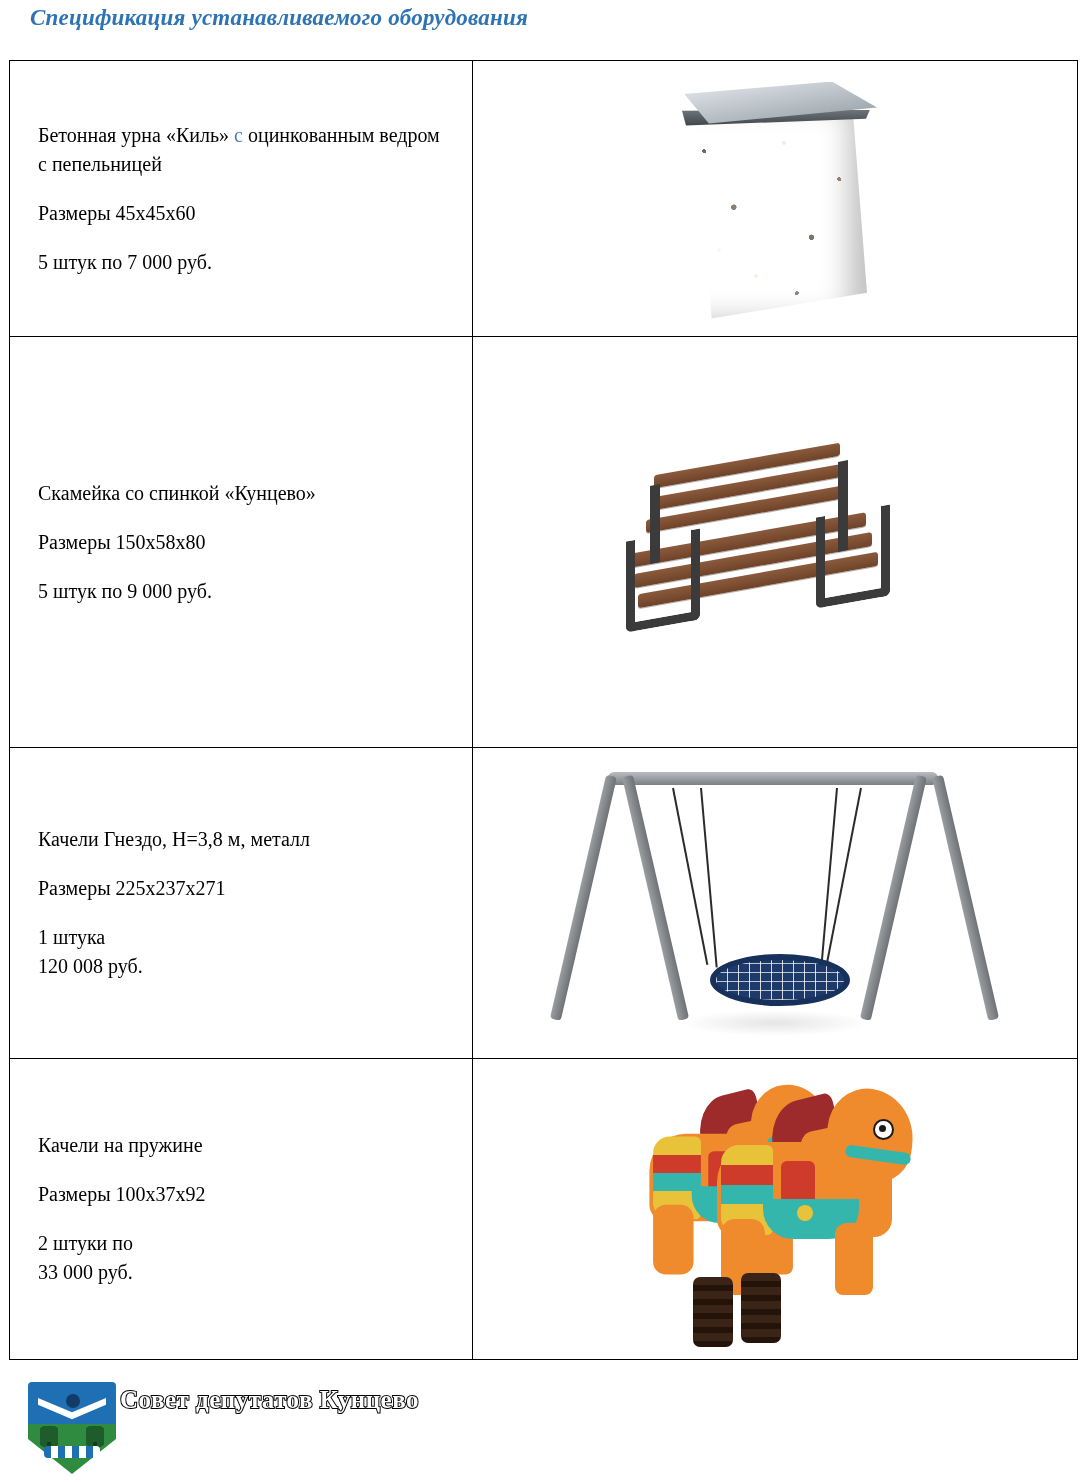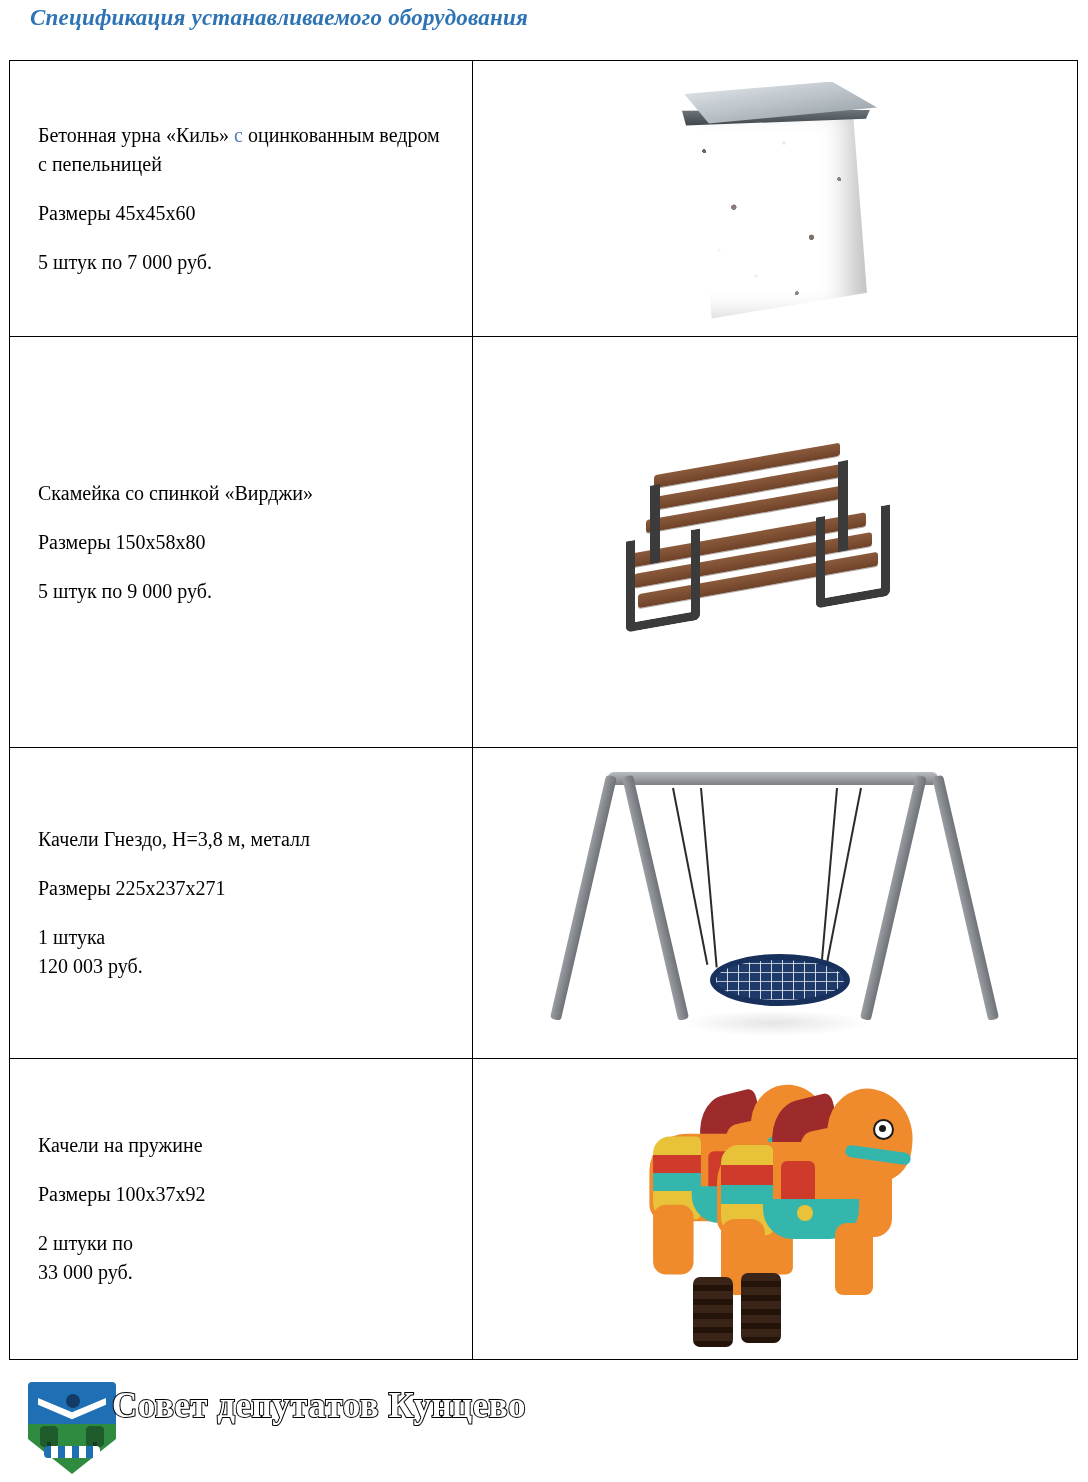--- a/index.html
+++ b/index.html
@@ -418,25 +418,25 @@
     position: absolute;
     left: 16px;
     bottom: 16px;
     width: 56px;
     height: 12px;
     background: repeating-linear-gradient(90deg, #1f6fb5 0 7px, #ffffff 7px 14px);
     border-radius: 4px;
   }
   .council {
     position: absolute;
-    left: 112px;
+    left: 120px;
     top: 4px;
     font-family: "Liberation Serif", serif;
     font-weight: bold;
-    font-size: 35px;
+    font-size: 25px;
     color: #ffffff;
     -webkit-text-stroke: 2px #000000;
     paint-order: stroke fill;
     letter-spacing: 0.5px;
   }
   .site {
     position: absolute;
     left: 112px;
     top: 46px;
     font-family: "Liberation Serif", serif;
@@ -486,21 +486,21 @@
               <div class="urn-lid-edge"></div>
               <div class="urn-lid"></div>
             </div>
           </div>
         </td>
       </tr>
 
       <tr>
         <td class="col-text">
           <div class="cell-text">
-            <p class="line">Скамейка со спинкой «Вирджи»</p>
+            <p class="line">Скамейка со спинкой «Кунцево»</p>
             <p class="line">Размеры 150х58х80</p>
             <p class="line">5 штук по 9 000 руб.</p>
           </div>
         </td>
         <td class="col-img" style="height:410px;">
           <div class="img-wrap">
             <div class="bench">
 
               <div class="plank back" style="left:44px;  top:22px;  width:186px; height:13px;"></div>
               <div class="plank back" style="left:40px;  top:44px;  width:190px; height:13px;"></div>
@@ -518,21 +518,21 @@
           </div>
         </td>
       </tr>
 
       <tr>
         <td class="col-text">
           <div class="cell-text">
             <p class="line">Качели Гнездо, Н=3,8 м, металл</p>
             <p class="line">Размеры 225х237х271</p>
             <p class="line tight">1 штука</p>
-            <p class="line sub">120 003 руб.</p>
+            <p class="line sub">120 008 руб.</p>
           </div>
         </td>
         <td class="col-img" style="height:310px;">
           <div class="img-wrap">
             <div class="swing">
               <div class="shadow"></div>
               <div class="beam"></div>
               <div class="legA" style="left:46px;  top:18px; height:250px; transform: rotate(13deg);"></div>
               <div class="legA" style="left:62px;  top:18px; height:250px; transform: rotate(-13deg);"></div>
               <div class="legA" style="left:356px; top:18px; height:250px; transform: rotate(13deg);"></div>

